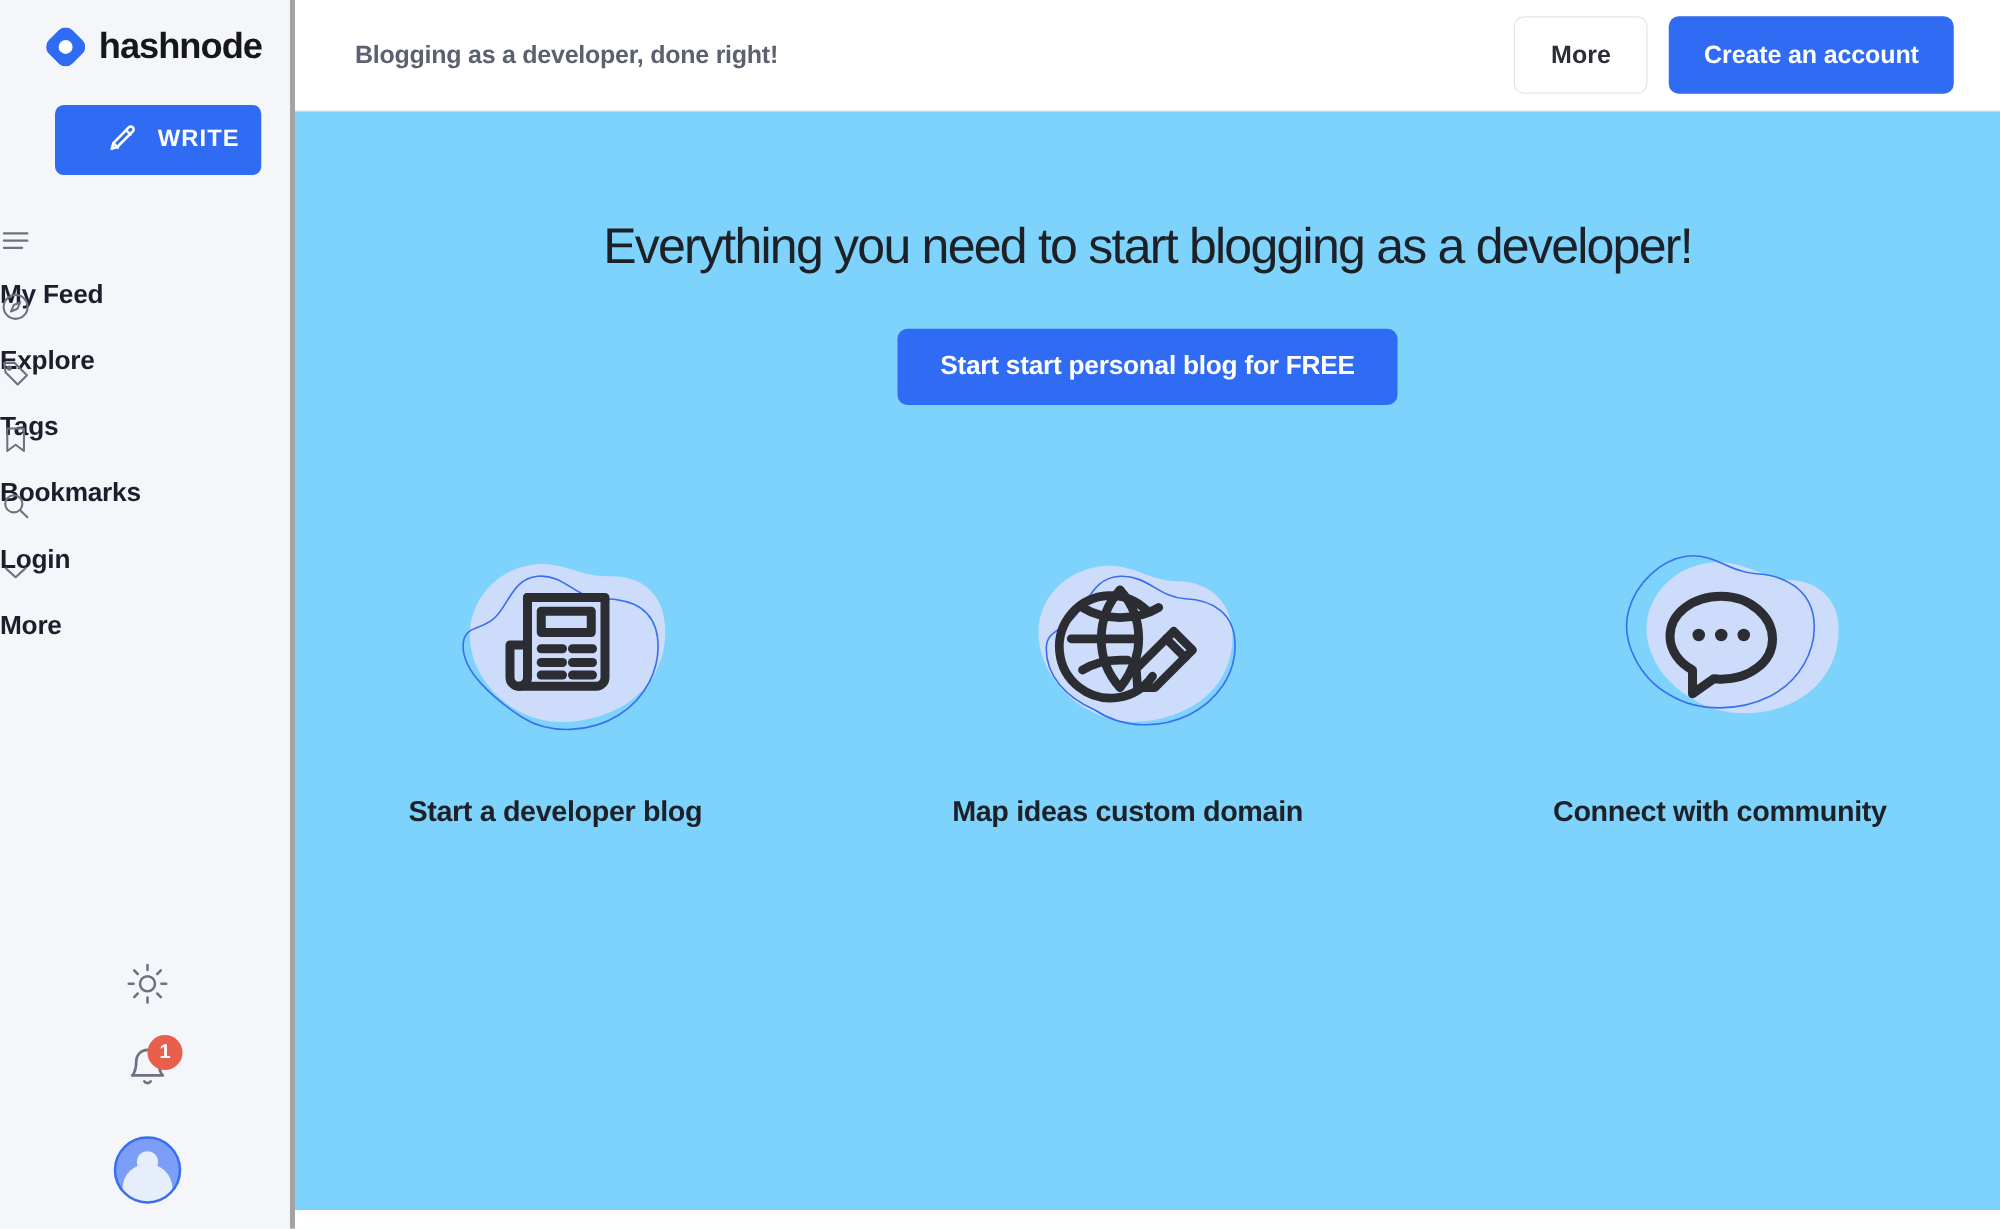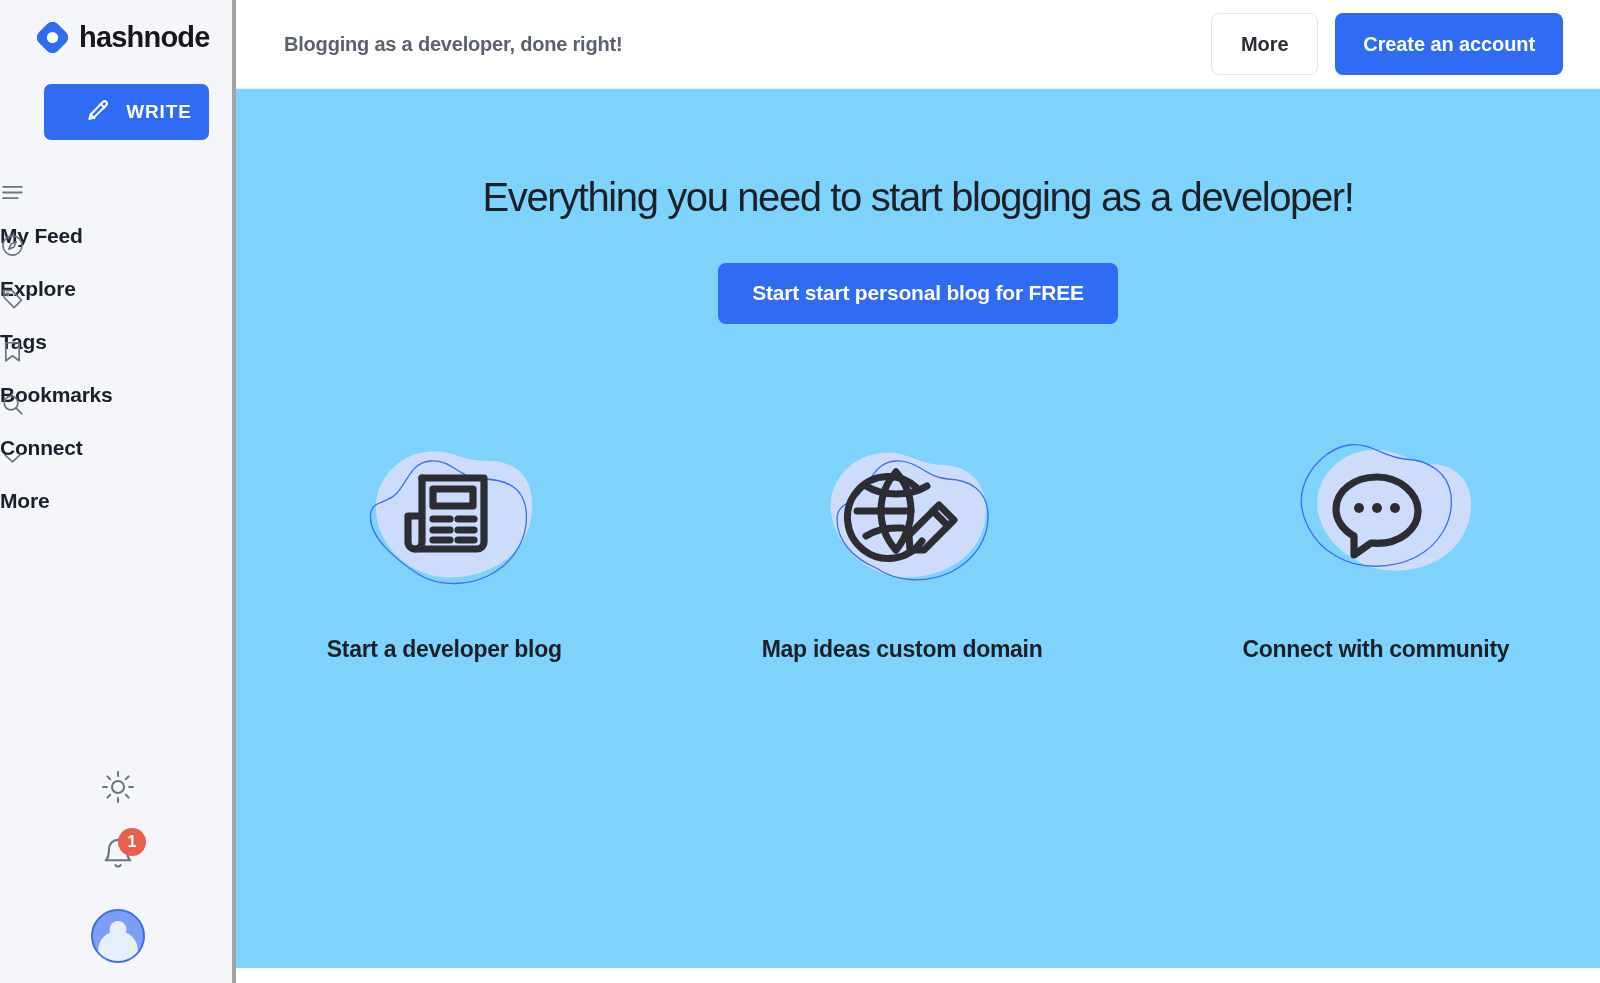--- a/index.html
+++ b/index.html
@@ -363,21 +363,21 @@
         <span class="nav-label">Bookmarks</span>
       </div>
 
       <div class="nav-item">
         <span class="nav-icon">
           <svg width="25" height="25" viewBox="0 0 24 24" fill="none" stroke="currentColor" stroke-width="1.6" stroke-linecap="round">
             <circle cx="10.6" cy="10.6" r="6.6"></circle>
             <path d="M15.5 15.5 21 21"></path>
           </svg>
         </span>
-        <span class="nav-label">Connect</span>
+        <span class="nav-label">Login</span>
       </div>
 
       <div class="nav-item">
         <span class="nav-icon">
           <svg width="25" height="25" viewBox="0 0 24 24" fill="none" stroke="currentColor" stroke-width="1.6" stroke-linecap="round" stroke-linejoin="round">
             <path d="M4.5 9.3 12 16.1l7.5-6.8"></path>
           </svg>
         </span>
         <span class="nav-label">More</span>
       </div>

